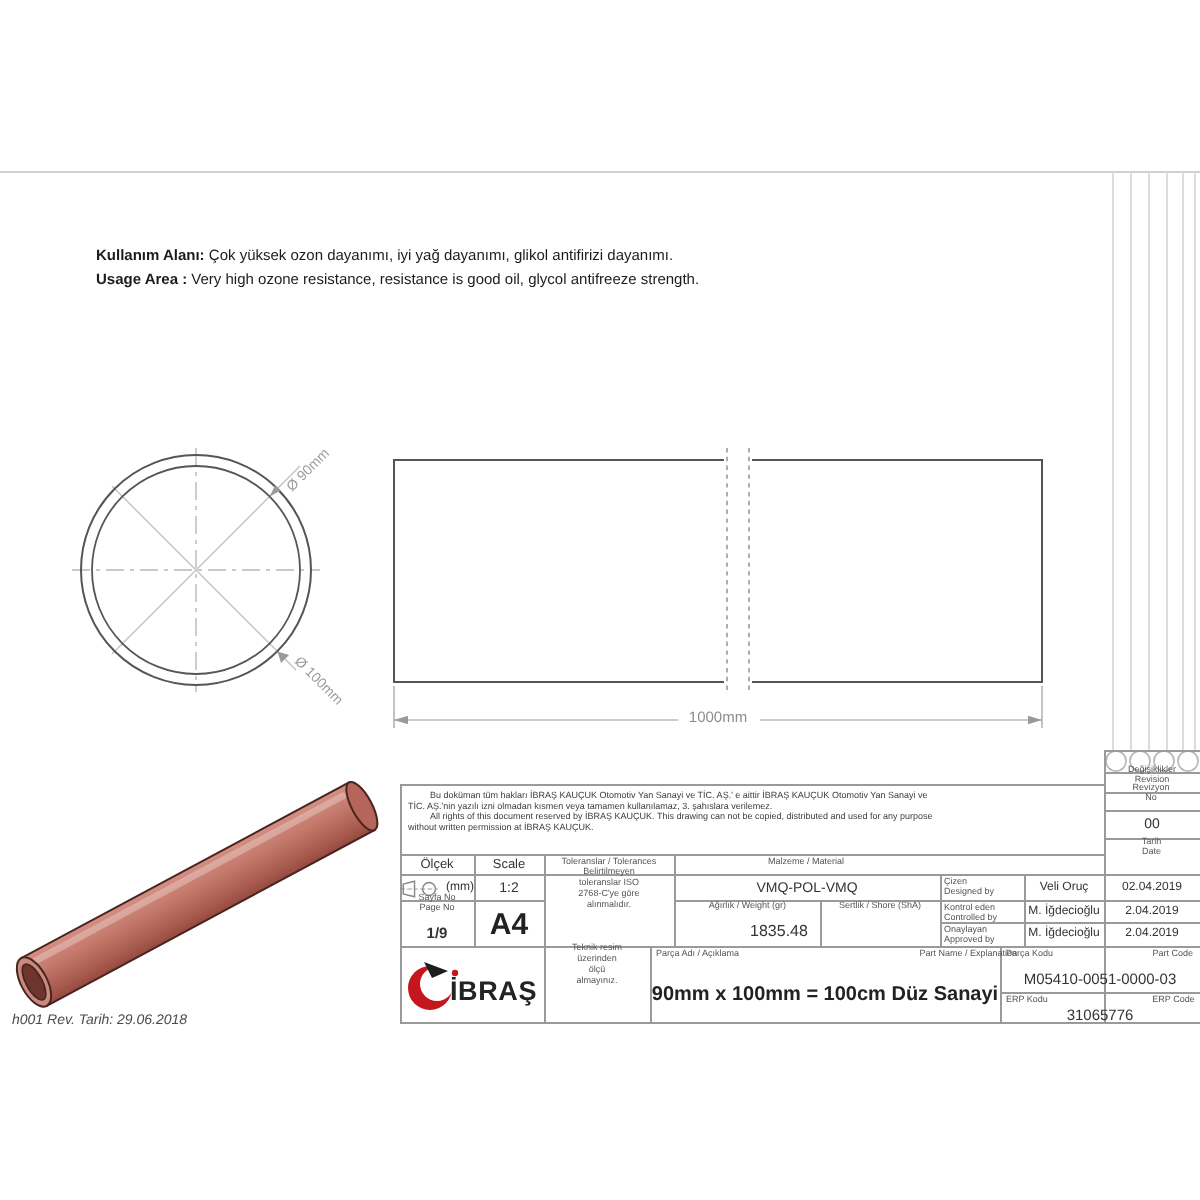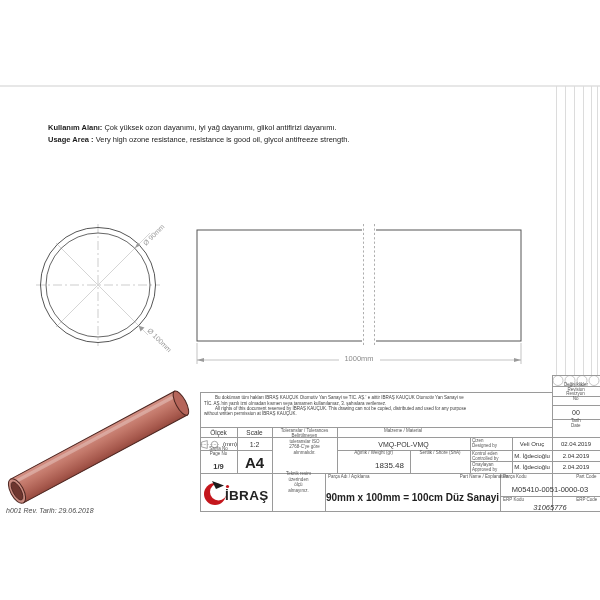--- a/index.html
+++ b/index.html
@@ -227,18 +227,18 @@
 
     <div class="abs caps" style="left:500px;top:474px;width:100px;height:9px;">
       <span class="mi miL">Parça Kodu</span>
       <span class="mi miR">Part Code</span>
     </div>
     <div class="abs c val" style="left:500px;top:482px;width:100px;height:14px;font-size:7.5px;">M05410-0051-0000-03</div>
     <div class="abs caps" style="left:500px;top:497px;width:100px;height:8px;">
       <span class="mi miL">ERP Kodu</span>
       <span class="mi miR">ERP Code</span>
     </div>
-    <div class="abs c val" style="left:500px;top:503px;width:100px;height:8px;font-size:7.5px;font-style:italic;">31065776</div>
+    <div class="abs c val" style="left:500px;top:503px;width:100px;height:8px;font-size:7.5px;">31065776</div>
   </div>
 
   <div class="abs" style="left:6px;top:507px;font-size:7px;font-style:italic;color:#4a4a4a;">h001 Rev. Tarih: 29.06.2018</div>
 
 </div>
 
 </body></html>

